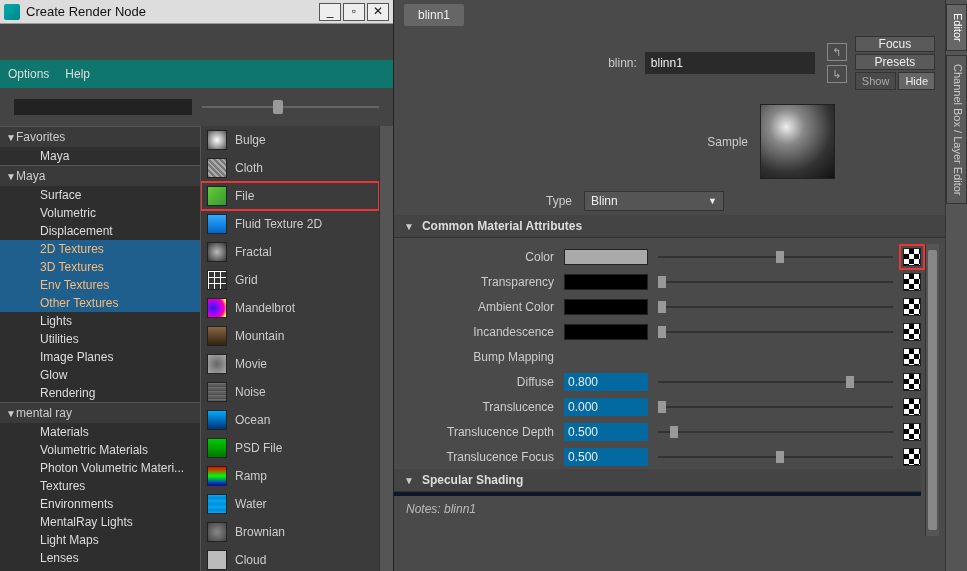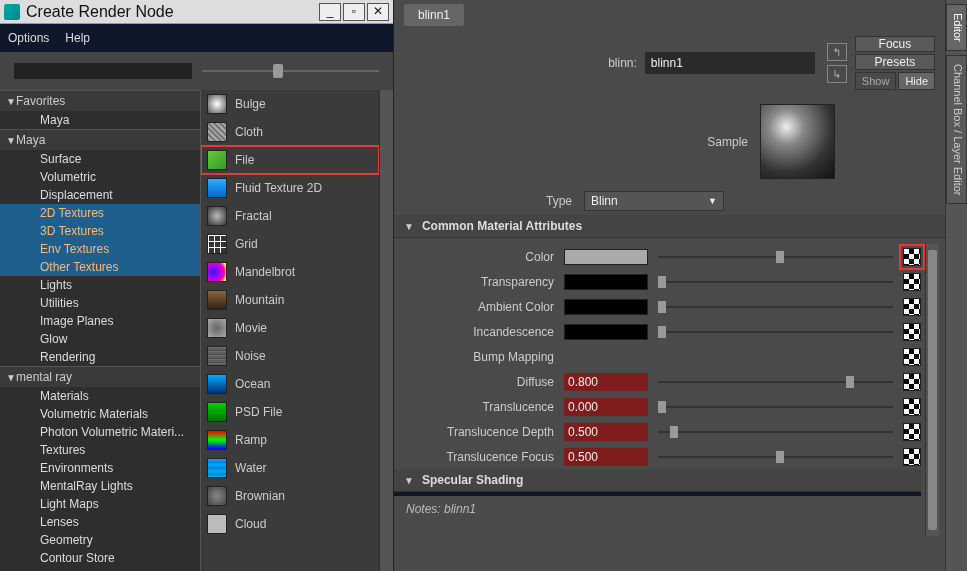--- a/index.html
+++ b/index.html
@@ -2,23 +2,23 @@
 <html><head>
 <meta charset="utf-8">
 <style>
   * { box-sizing: border-box; margin: 0; padding: 0; font-family: "Segoe UI", Arial, sans-serif; }
   body { background: #4a4a4a; color: #ccc; font-size: 12px; width: 967px; height: 571px; overflow: hidden; display: flex; }
   
   
   .dialog { background: #444; width: 394px; height: 571px; border-right: 1px solid #222; }
   .titlebar { background: #ddd; color: #111; height: 24px; display: flex; align-items: center; padding: 0 4px; border-bottom: 1px solid #999; }
   .titlebar .tb-icon { width: 16px; height: 16px; background: linear-gradient(135deg,#0aa,#088); border-radius: 2px; margin-right: 6px; }
-  .titlebar .tb-title { flex: 1; font-size: 16px; }
+  .titlebar .tb-title { flex: 1; font-size: 13px; }
   .titlebar .tb-btn { width: 22px; height: 18px; border: 1px solid #555; background: #eee; margin-left: 2px; text-align: center; line-height: 14px; cursor: pointer; }
-  .menubar { background: #0f172a; height: 28px; display: flex; align-items: center; padding: 0 8px; gap: 16px; color: #ddd; }
+  .menubar { background: #0f766e; height: 28px; display: flex; align-items: center; padding: 0 8px; gap: 16px; color: #ddd; margin-top: 36px; }
   .menubar span { cursor: pointer; }
   .sliderbar { height: 38px; display: flex; align-items: center; padding: 0 14px; gap: 10px; }
   .sliderbar .sl-field { background: #222; height: 16px; flex: 1; }
   .sliderbar .sl-track { flex: 1; height: 2px; background: #666; position: relative; }
   .sliderbar .sl-thumb { position: absolute; top: -6px; left: 40%; width: 10px; height: 14px; background: #999; border-radius: 2px; }
   
   .dialog-body { display: flex; height: calc(100% - 90px); }
   .cat-panel { width: 200px; background: #2e2e2e; overflow-y: auto; }
   .cat-head { display: flex; align-items: center; padding: 3px 6px; background: #3a3a3a; border-top: 1px solid #555; cursor: pointer; }
   .cat-head .arrow { width: 10px; font-size: 10px; }
@@ -62,21 +62,21 @@
   .section-head { display:flex; align-items:center; gap:8px; background:#444; padding:4px 10px; border-bottom:1px solid #333; cursor:pointer; }
   .section-head .tri2 { font-size:10px; }
   .section-head .txt { font-weight:bold; color:#ddd; }
 
   .attr-body { padding:6px 6px 0 0; display:flex; }
   .attr-rows { flex:1; }
   .attr-row { display:flex; align-items:center; height:25px; }
   .attr-row .albl { width: 170px; text-align:right; padding-right:10px; color:#ccc; }
   .swatch { width: 84px; height:16px; background:#000; border:1px solid #222; }
   .swatch.grey { background:#aaa; }
-  .numfield { width:84px; height:18px; background:#7f1d1d; border:none; color:#eee; font-size:12px; padding:0 4px; }
+  .numfield { width:84px; height:18px; background:#0369a1; border:none; color:#eee; font-size:12px; padding:0 4px; }
   .aslider { flex:1; height:2px; background:#333; margin:0 10px; position:relative; }
   .aslider .th { position:absolute; top:-5px; width:8px; height:12px; background:#999; }
   .mapbtn { width:18px; height:18px; background:#fff; border:1px solid #222; cursor:pointer; background-image: 
      linear-gradient(45deg,#000 25%,transparent 25%,transparent 75%,#000 75%),
      linear-gradient(45deg,#000 25%,transparent 25%,transparent 75%,#000 75%);
      background-size:10px 10px; background-position:0 0,5px 5px; }
   .mapbtn.redbox { outline:2px solid #e33; outline-offset:2px; }
   .attr-row .empty-swatch { width:84px; }
 
   .attr-scroll { width:14px; background:#555; margin-left:4px; border-left:1px solid #333; }

